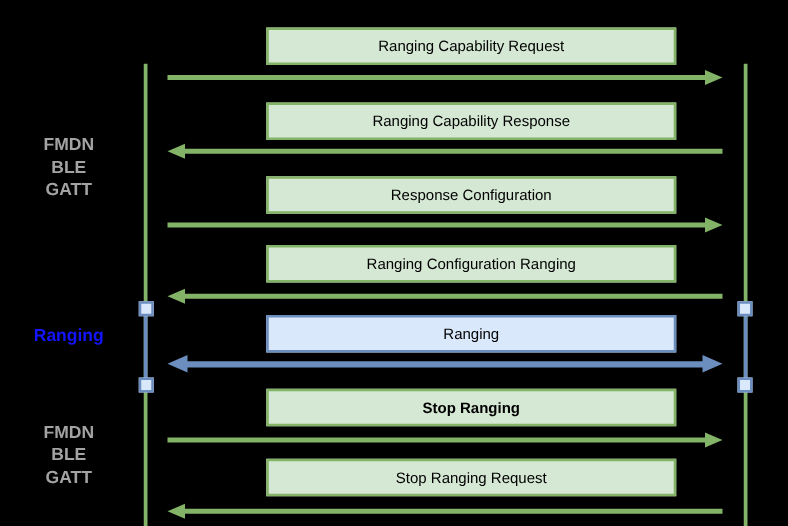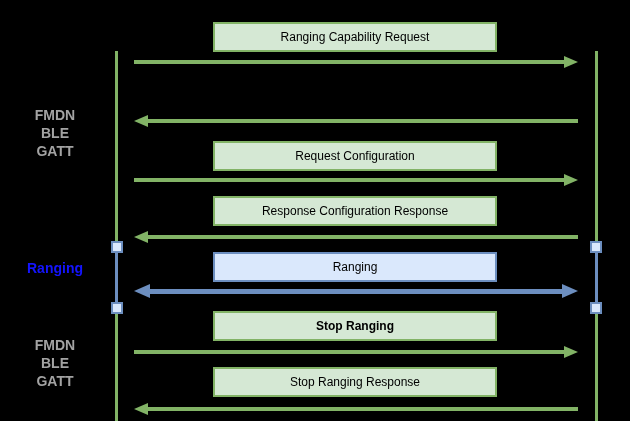--- a/index.html
+++ b/index.html
@@ -15,21 +15,21 @@
   .activation-line{position:absolute;top:247px;height:61px;width:3px;background:#6c8ebf;}
   .activation-line.left{left:115px;}
   .activation-line.right{left:595px;}
   .endpoint{position:absolute;width:12px;height:12px;box-sizing:border-box;
     background:#dae8fc;border:2px solid #6c8ebf;}
   .endpoint.l{left:111px;}
   .endpoint.r{left:590px;}
   .endpoint.top{top:241px;}
   .endpoint.bot{top:302px;}
   
-  .box{position:absolute;left:213px;width:284px;height:30px;box-sizing:border-box;
+  .box{position:absolute;left:213px;width:328px;height:30px;box-sizing:border-box;
     border:2px solid #82b366;background:#d5e8d4;color:#000;
     font-size:12px;line-height:26px;text-align:center;white-space:nowrap;}
   .box.blue{border-color:#6c8ebf;background:#dae8fc;}
   .b0{top:22px;}.b1{top:82px;}.b2{top:141px;}.b3{top:196px;}
   .b4{top:252px;}.b5{top:311px;font-weight:bold;}.b6{top:367px;}
   
   .arrow{position:absolute;left:134px;width:444px;height:14px;}
   .a0{top:55px;}.a1{top:114px;}.a2{top:173px;}.a3{top:230px;}
   .a4{top:284px;}.a5{top:345px;}.a6{top:402px;}
   .shaft{position:absolute;top:5px;height:4px;background:#82b366;}
@@ -74,32 +74,33 @@
     <div>BLE</div>
     <div>GATT</div>
   </div>
 
   <div class="box b0">Ranging Capability Request</div>
   <div class="arrow a0 dir-right">
     <div class="shaft"></div>
     <div class="head right"></div>
   </div>
 
+  <div class="box b1">Ranging Capability Response</div>
   <div class="arrow a1 dir-left">
     <div class="shaft"></div>
     <div class="head left"></div>
   </div>
 
-  <div class="box b2">Request Configuration</div>
+  <div class="box b2">Response Configuration</div>
   <div class="arrow a2 dir-right">
     <div class="shaft"></div>
     <div class="head right"></div>
   </div>
 
-  <div class="box b3">Response Configuration Response</div>
+  <div class="box b3">Ranging Configuration Ranging</div>
   <div class="arrow a3 dir-left">
     <div class="shaft"></div>
     <div class="head left"></div>
   </div>
 
   <div class="box blue b4">Ranging</div>
   <div class="arrow a4 dir-both blue">
     <div class="shaft"></div>
     <div class="head left"></div>
     <div class="head right"></div>
@@ -111,19 +112,19 @@
   <div class="endpoint l bot"></div>
   <div class="endpoint r top"></div>
   <div class="endpoint r bot"></div>
 
   <div class="box b5">Stop Ranging</div>
   <div class="arrow a5 dir-right">
     <div class="shaft"></div>
     <div class="head right"></div>
   </div>
 
-  <div class="box b6">Stop Ranging Response</div>
+  <div class="box b6">Stop Ranging Request</div>
   <div class="arrow a6 dir-left">
     <div class="shaft"></div>
     <div class="head left"></div>
   </div>
 
 </div>
 
 </body></html>

